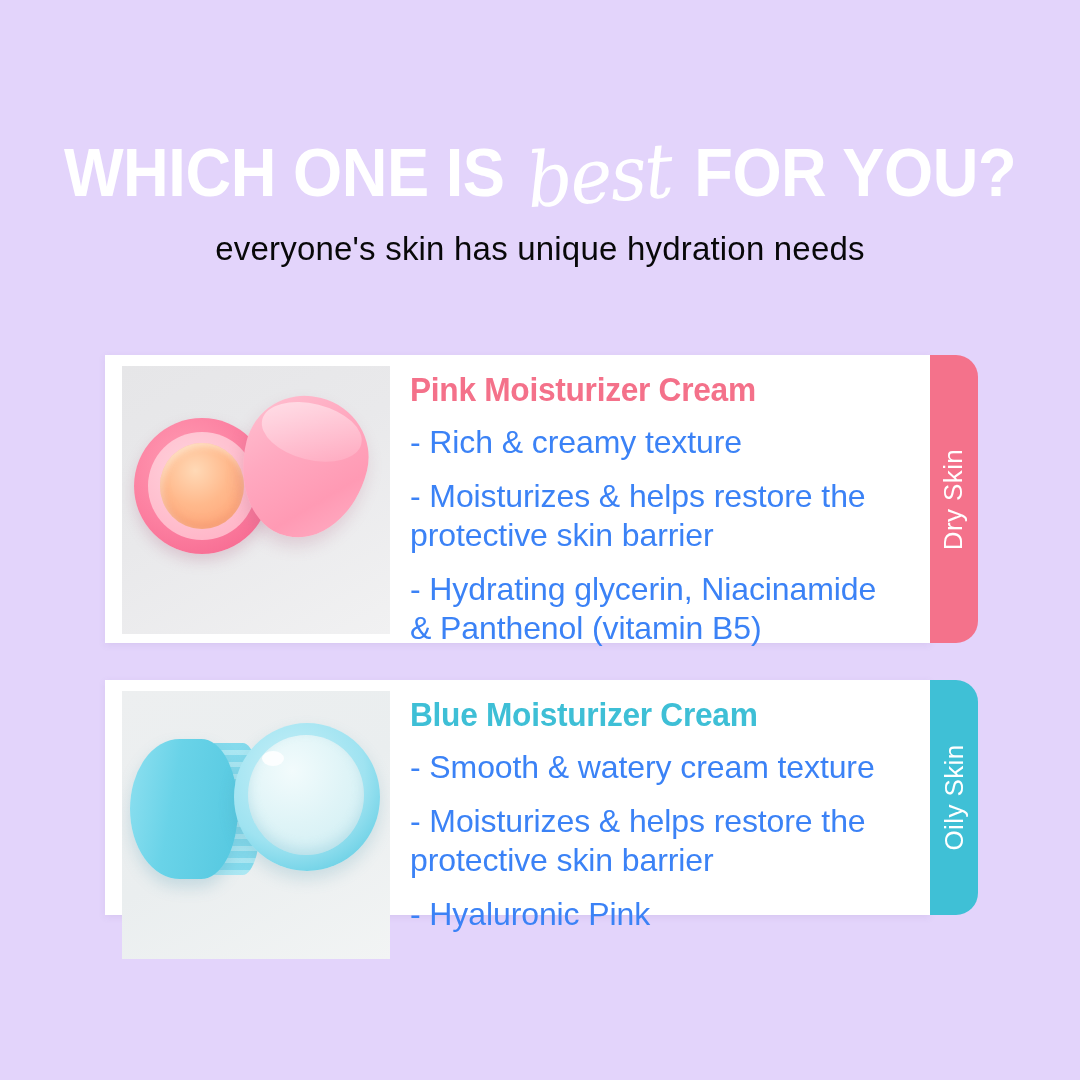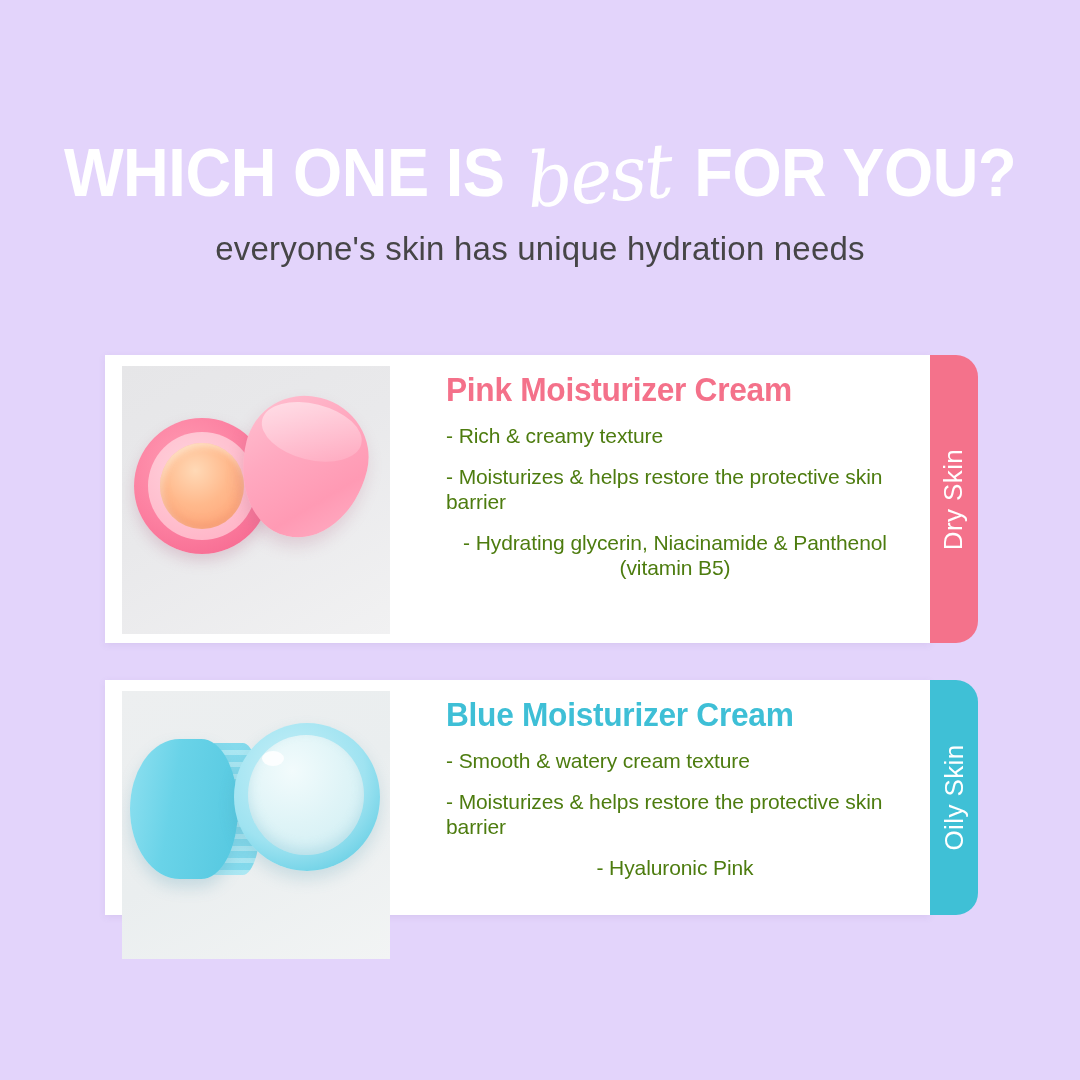--- a/index.html
+++ b/index.html
@@ -42,21 +42,21 @@
     letter-spacing: -2px;
     padding: 0 6px;
     position: relative;
     top: 6px;
     transform: rotate(-4deg);
     display: inline-block;
   }
   .subtitle {
     margin: 0;
     padding-top: 22px;
-    color: #404040;
+    color: #000000;
     font-size: 33px;
     font-weight: normal;
     letter-spacing: 0.2px;
     opacity: 0.96;
   }
 
   
   .card {
     position: absolute;
     left: 105px;
@@ -194,47 +194,46 @@
     height: 15px;
     border-radius: 50%;
     background: rgba(255, 255, 255, 0.85);
   }
 
   
   .card-text {
     flex: 1;
     padding: 16px 26px 0 20px;
     min-width: 0;
-    margin-left: 36px;
   }
   .product-title {
     margin: 0 0 14px 0;
     font-size: 33px;
     font-weight: bold;
     letter-spacing: -0.3px;
     transform: scaleX(0.96);
     transform-origin: left center;
     white-space: nowrap;
   }
   .title-pink { color: #f4718a; }
   .title-blue { color: #3ebfd6; }
 
   .bullets {
     list-style: none;
     margin: 0;
     padding: 0;
   }
   .bullets li {
-    color: #4d7c0f;
-    font-size: 21px;
+    color: #3b82f6;
+    font-size: 32px;
     line-height: 1.22;
     margin-bottom: 15px;
     letter-spacing: -0.1px;
   }
-  .bullets li:last-child { margin-bottom: 0; text-align: center; }
+  .bullets li:last-child { margin-bottom: 0; }
 
   
   .tab {
     position: absolute;
     top: 0;
     left: 825px;
     width: 48px;
     height: 100%;
     border-radius: 0 22px 22px 0;
     display: flex;

